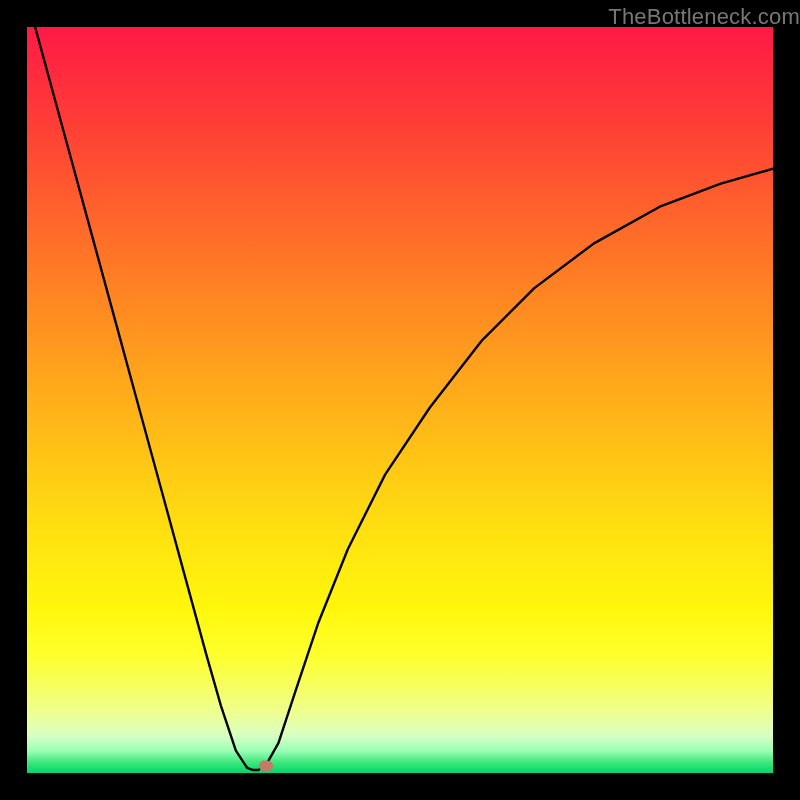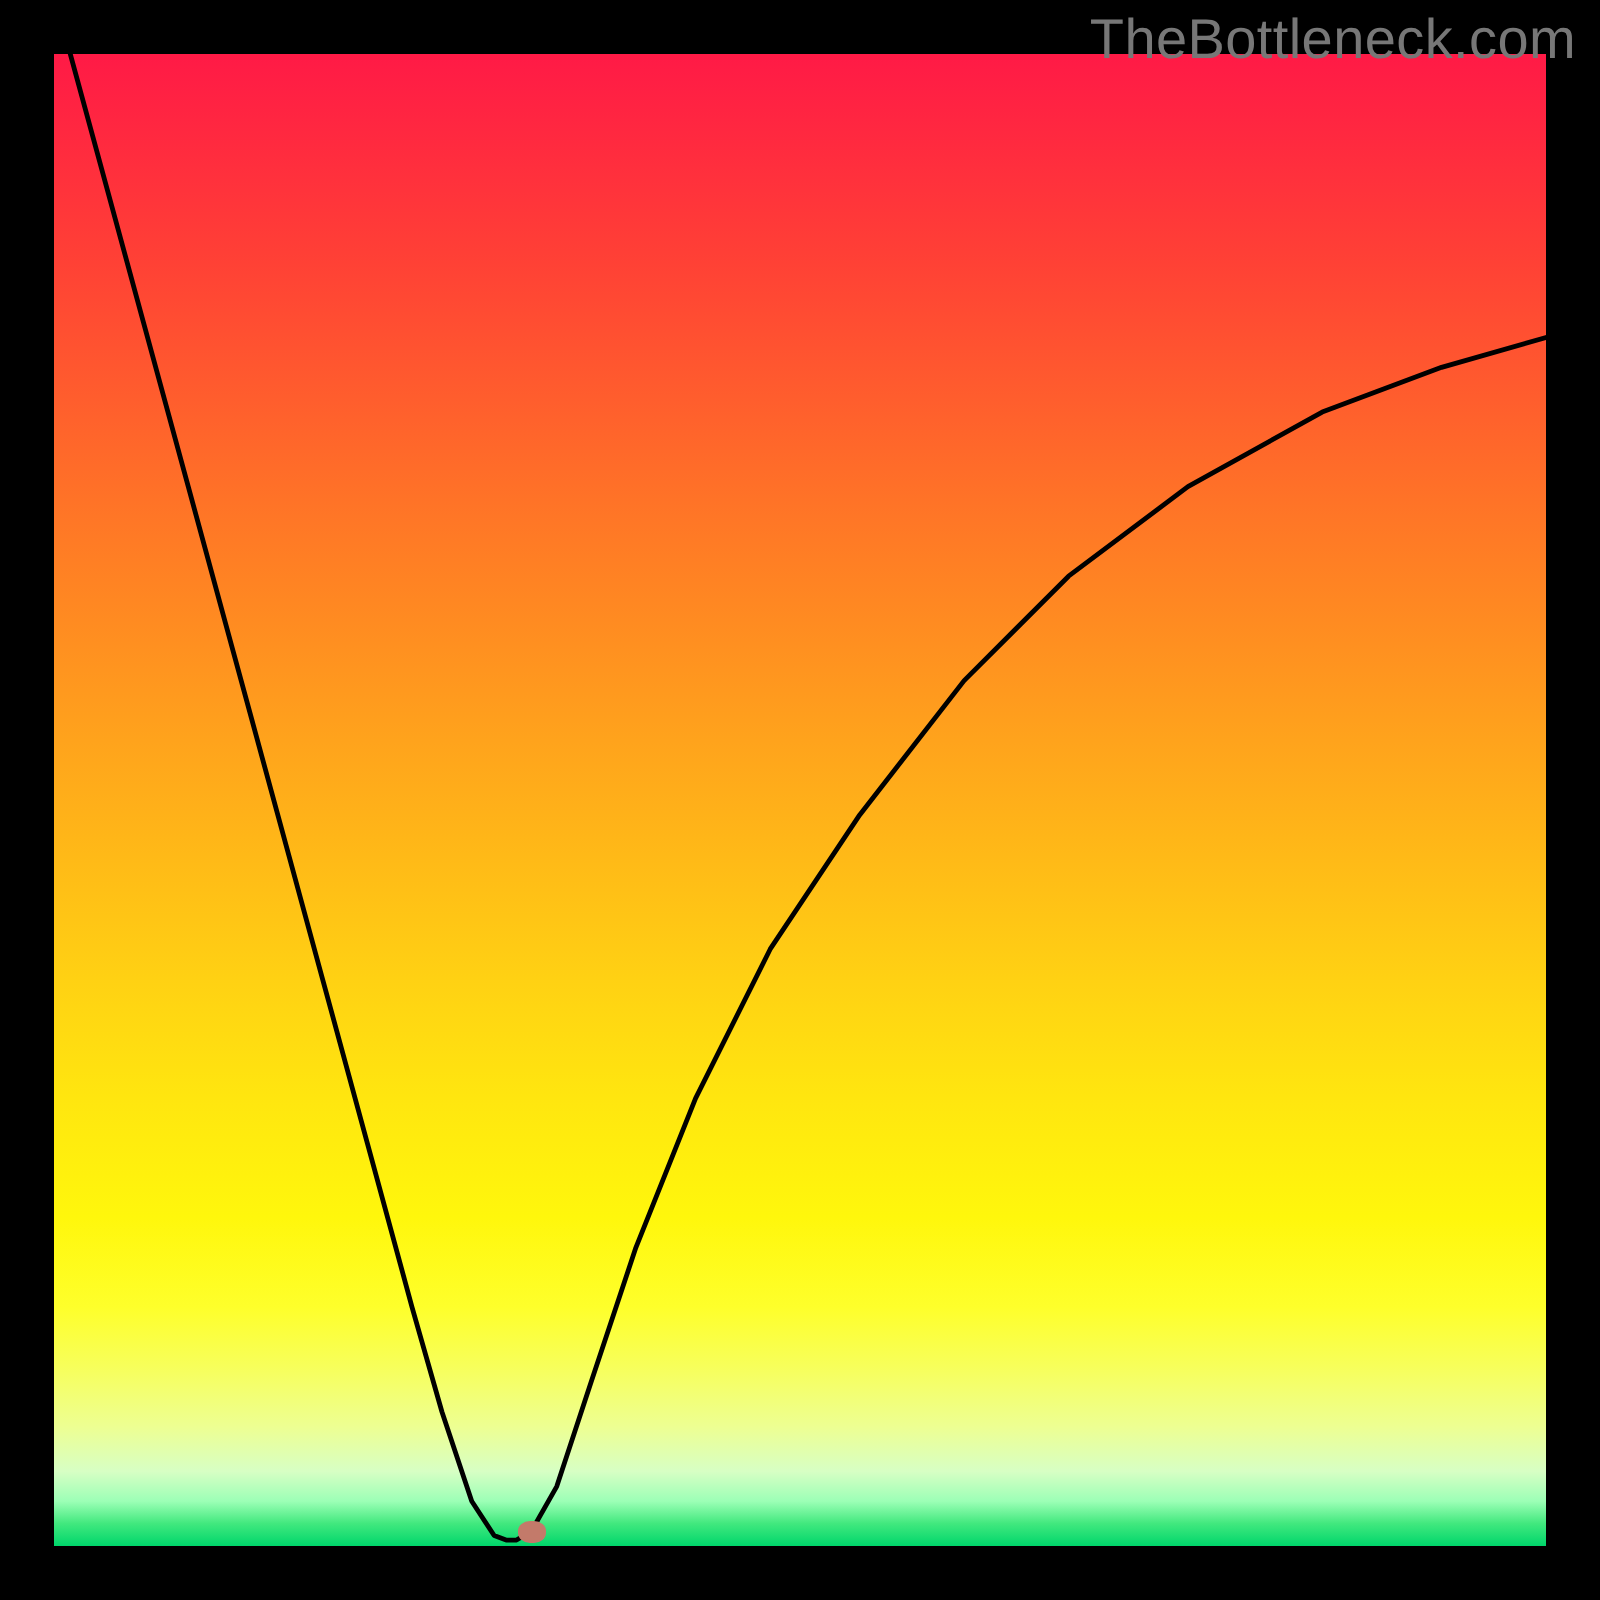--- a/index.html
+++ b/index.html
@@ -57,23 +57,23 @@
     position: absolute;
     width: 14px;
     height: 11px;
     border-radius: 6px / 5px;
     background: #c37a6a;
     transform: translate(-50%, -50%);
   }
   .watermark {
     position: absolute;
     top: 4px;
-    right: 12px;
+    right: 0;
     color: #777;
-    font-size: 28px;
+    font-size: 22px;
     letter-spacing: 0.2px;
     user-select: none;
   }
 </style>
 </head>
 <body>
 
 <div class="frame">
   <div class="plot">
     <div class="gradient"></div>

